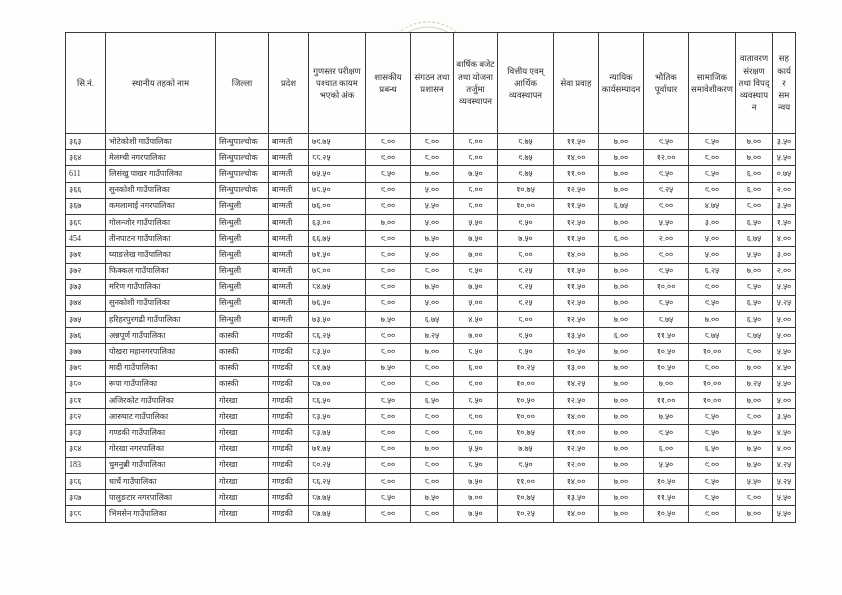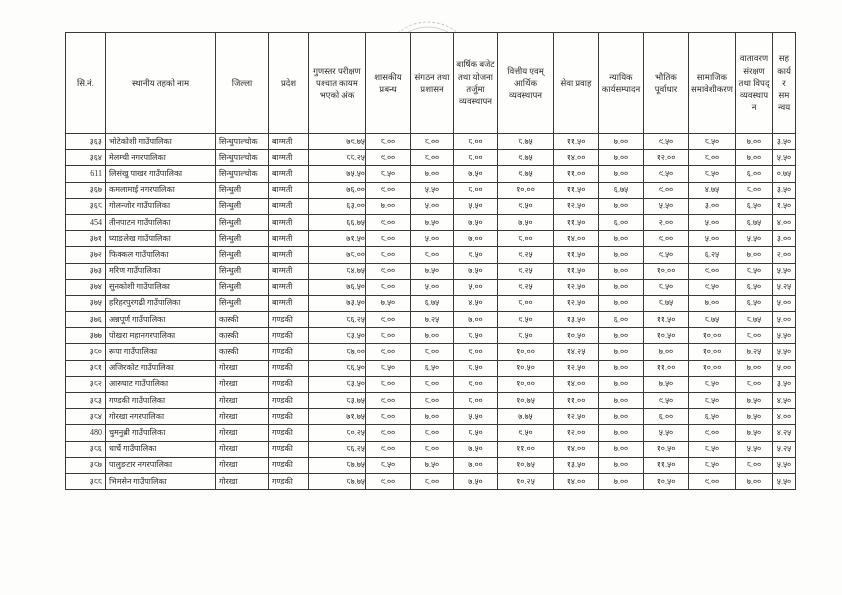--- a/index.html
+++ b/index.html
@@ -23,23 +23,23 @@
   thead tr{height:101px;}
   th{
     font-size:8.5px;line-height:1.45;text-align:center;vertical-align:middle;
     padding:1px 2px;word-break:break-word;
   }
   tbody td{
     height:15.2px;font-size:8px;line-height:1;
     padding:0 3px;white-space:nowrap;overflow:hidden;
   }
   
-  td.c0{text-align:right;}
+  td.c0{text-align:left;}
   td.c1,td.c2,td.c3{text-align:left;}
-  td.c4{text-align:right;padding-right:0;margin-left:32px;}
+  td.c4{text-align:left;padding-right:0;margin-left:32px;}
   td.c5,td.c6,td.c7,td.c8,td.c9,td.c10,td.c11,td.c12,td.c13,td.c14{text-align:center;}
   
   .stamp{
     position:absolute;left:378px;top:18px;width:100px;height:100px;
     pointer-events:none;opacity:.55;
   }
 </style>
 </head>
 <body>
 
@@ -142,20 +142,37 @@
           <td class="c7">७.५०</td>
           <td class="c8">९.७५</td>
           <td class="c9">११.००</td>
           <td class="c10">७.००</td>
           <td class="c11">९.५०</td>
           <td class="c12">८.५०</td>
           <td class="c13">६.००</td>
           <td class="c14">०.७५</td>
         </tr>
         <tr>
+          <td class="c0">३६६</td>
+          <td class="c1">सुनकोशी गाउँपालिका</td>
+          <td class="c2">सिन्धुपाल्चोक</td>
+          <td class="c3">बाग्मती</td>
+          <td class="c4">७८.५०</td>
+          <td class="c5">९.००</td>
+          <td class="c6">५.००</td>
+          <td class="c7">८.००</td>
+          <td class="c8">१०.७५</td>
+          <td class="c9">१२.५०</td>
+          <td class="c10">७.००</td>
+          <td class="c11">९.२५</td>
+          <td class="c12">९.००</td>
+          <td class="c13">६.००</td>
+          <td class="c14">२.००</td>
+        </tr>
+        <tr>
           <td class="c0">३६७</td>
           <td class="c1">कमलामाई नगरपालिका</td>
           <td class="c2">सिन्धुली</td>
           <td class="c3">बाग्मती</td>
           <td class="c4">७६.००</td>
           <td class="c5">९.००</td>
           <td class="c6">५.५०</td>
           <td class="c7">८.००</td>
           <td class="c8">१०.००</td>
           <td class="c9">११.५०</td>
@@ -312,20 +329,37 @@
           <td class="c7">८.५०</td>
           <td class="c8">८.५०</td>
           <td class="c9">१०.५०</td>
           <td class="c10">७.००</td>
           <td class="c11">१०.५०</td>
           <td class="c12">१०.००</td>
           <td class="c13">८.००</td>
           <td class="c14">५.५०</td>
         </tr>
         <tr>
+          <td class="c0">३७९</td>
+          <td class="c1">मादी गाउँपालिका</td>
+          <td class="c2">कास्की</td>
+          <td class="c3">गण्डकी</td>
+          <td class="c4">८१.७५</td>
+          <td class="c5">७.५०</td>
+          <td class="c6">८.००</td>
+          <td class="c7">६.००</td>
+          <td class="c8">१०.२५</td>
+          <td class="c9">१३.००</td>
+          <td class="c10">७.००</td>
+          <td class="c11">१०.५०</td>
+          <td class="c12">८.००</td>
+          <td class="c13">७.००</td>
+          <td class="c14">४.५०</td>
+        </tr>
+        <tr>
           <td class="c0">३८०</td>
           <td class="c1">रूपा गाउँपालिका</td>
           <td class="c2">कास्की</td>
           <td class="c3">गण्डकी</td>
           <td class="c4">८७.००</td>
           <td class="c5">९.००</td>
           <td class="c6">८.००</td>
           <td class="c7">९.००</td>
           <td class="c8">१०.००</td>
           <td class="c9">१४.२५</td>
@@ -397,21 +431,21 @@
           <td class="c7">५.५०</td>
           <td class="c8">७.७५</td>
           <td class="c9">१२.५०</td>
           <td class="c10">७.००</td>
           <td class="c11">६.००</td>
           <td class="c12">६.५०</td>
           <td class="c13">७.५०</td>
           <td class="c14">४.००</td>
         </tr>
         <tr>
-          <td class="c0">480</td>
+          <td class="c0">183</td>
           <td class="c1">चुमनुब्री गाउँपालिका</td>
           <td class="c2">गोरखा</td>
           <td class="c3">गण्डकी</td>
           <td class="c4">८०.२५</td>
           <td class="c5">९.००</td>
           <td class="c6">८.००</td>
           <td class="c7">८.५०</td>
           <td class="c8">९.५०</td>
           <td class="c9">१२.००</td>
           <td class="c10">७.००</td>

